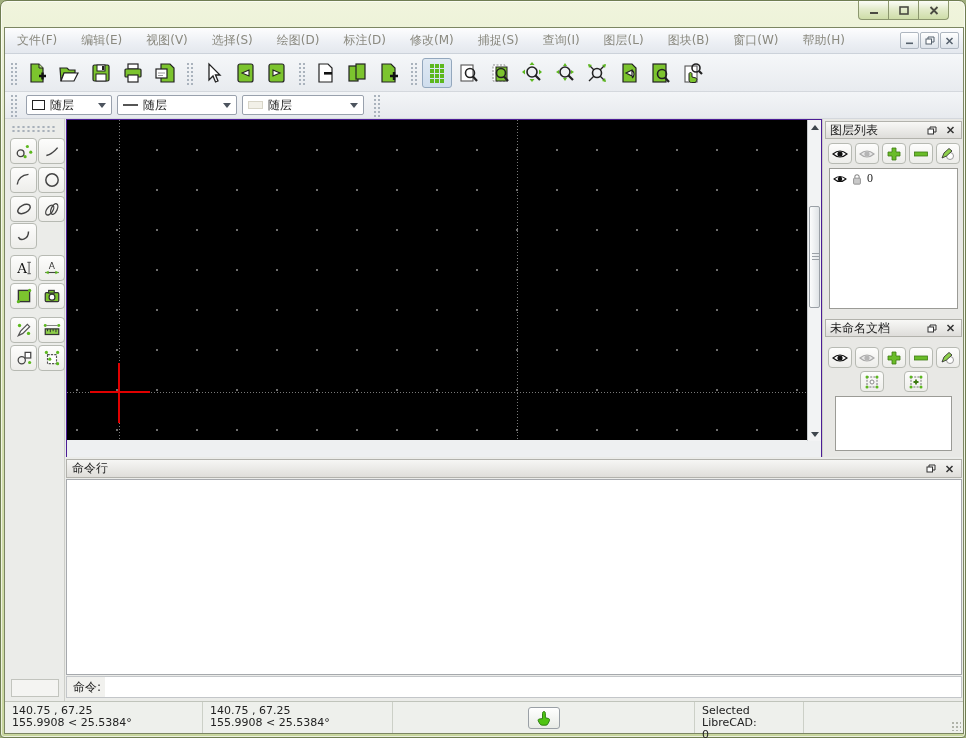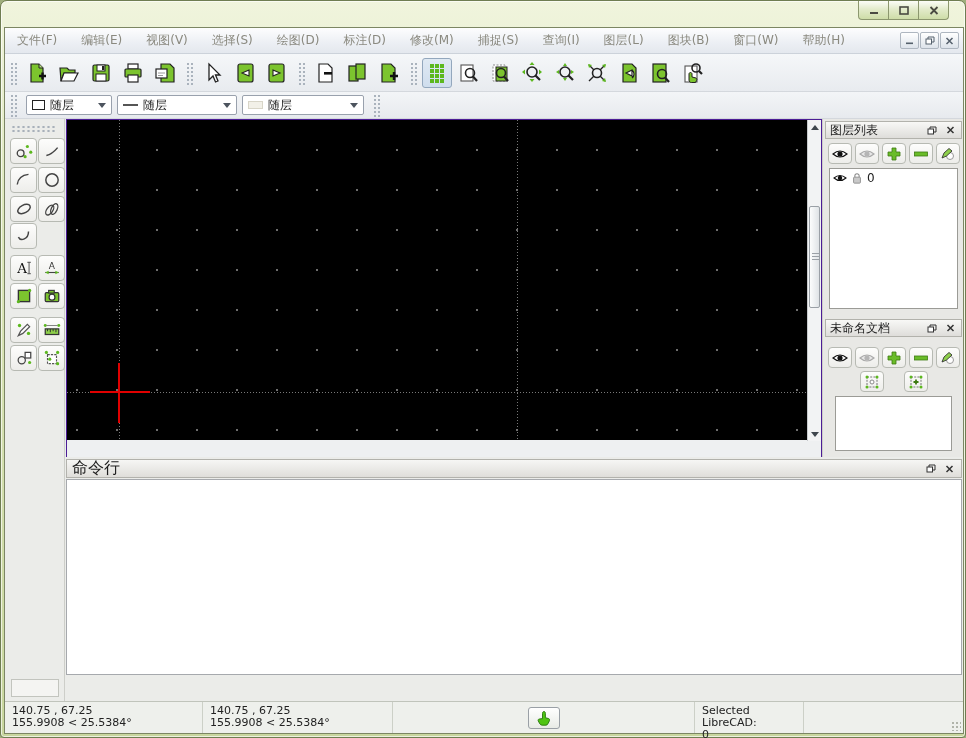--- a/index.html
+++ b/index.html
@@ -92,39 +92,39 @@
   .h-grip { position:absolute; left:50%; top:3px; width:8px; height:7px; transform:translateX(-50%);
             background:repeating-linear-gradient(90deg,#9aa0a6 0 1px,transparent 1px 3px); }
   .v-thumb { position:absolute; left:1px; top:86px; width:11px; height:102px; border:1px solid #9aa0a6;
              border-radius:2px; background:linear-gradient(90deg,#fcfdfd,#dfe3e6); }
   .v-grip { position:absolute; top:50%; left:2px; height:8px; width:7px; transform:translateY(-50%);
             background:repeating-linear-gradient(180deg,#9aa0a6 0 1px,transparent 1px 3px); }
   .corner-label { position:absolute; right:2px; bottom:0; width:60px; height:16px; font-size:11px; color:#222;
                   display:flex; align-items:center; justify-content:center; }
 
   
-  .dock { position:absolute; left:817px; top:91px; width:141px; height:338px; background:#e8e8e5; border-left:1px solid #cdcec9; }
+  .dock { position:absolute; left:817px; top:91px; width:141px; height:338px; background:#e8e8e5; border-left:1px solid #cdcec9;font-family:Liberation Serif, serif; }
   .panel { position:absolute; left:2px; width:137px; }
   .panel-title { height:18px; background:linear-gradient(#f8f8f6,#dedddA); border:1px solid #b2b2ac;
                  font-size:12px; color:#1c1c1c; display:flex; align-items:center; padding:0 4px; gap:4px; }
   .pt-spacer { flex:1; }
   .pt-btn { width:14px; height:13px; display:flex; align-items:center; justify-content:center; }
   .panel-tools { display:flex; gap:3px; justify-content:center; margin-top:4px; }
   .panel-btn { width:24px; height:21px; border:1px solid #b7bab3; border-radius:4px;
                background:linear-gradient(#fdfdfc,#ededea); display:flex; align-items:center; justify-content:center; }
   .panel-btn svg { width:16px; height:14px; }
   .listbox { background:#fff; border:1px solid #9b9b96; margin:4px; }
   .layer-row { display:flex; align-items:center; gap:3px; padding:2px 3px; font-size:12px; color:#222; }
   .layer-row svg { width:14px; height:12px; }
 
   
   .command { position:absolute; left:59px; top:429px; width:899px; height:244px; background:#ebece9; border-left:1px solid #cdcec9; }
   .cmd-title { position:absolute; left:1px; top:2px; right:1px; height:19px;
                background:linear-gradient(#f6f6f4,#dfdeda); border:1px solid #b2b2ac;
-               font-size:16px; color:#1c1c1c; display:flex; align-items:center; padding:0 5px; gap:4px; }
+               font-size:12px; color:#1c1c1c; display:flex; align-items:center; padding:0 5px; gap:4px; }
   .cmd-text { position:absolute; left:1px; top:22px; right:1px; height:196px; background:#fff; border:1px solid #a6a9ad; }
   .cmd-prompt { position:absolute; left:1px; bottom:3px; right:1px; height:22px; display:flex; align-items:center;
                 background:#fff; border:1px solid #c3c6c9; font-size:12px; color:#222; }
   .cmd-label { padding:0 4px 0 6px; background:#f1f1ee; height:100%; display:flex; align-items:center; }
   .cmd-input { flex:1; border:none; outline:none; height:100%; font:12px "DejaVu Sans",sans-serif; }
 
   
   .statusbar { position:absolute; left:0; top:673px; width:958px; height:32px; background:#eef0ec;
                border-top:1px solid #c0c4bb; display:flex; font-size:11px; color:#222; }
   .scell { border-right:1px solid #ccd0c7; padding:3px 7px; line-height:12px; position:relative; }
@@ -662,20 +662,24 @@
               <path d="M3 3 V1 h6 v5 h-2.5" fill="none" stroke="#333"></path>
             </svg>
           </span>
         <span class="pt-btn">
             <svg width="9" height="8" viewBox="0 0 9 8">
               <path d="M1.5 1 L7.5 7 M7.5 1 L1.5 7" stroke="#333" stroke-width="1.5"></path>
             </svg>
           </span>
       </div>
       <div class="cmd-text"></div>
+      <div class="cmd-prompt">
+        <span class="cmd-label">命令:</span>
+        <input class="cmd-input" value="" style="">
+      </div>
     </div>
 
     <div class="statusbar">
       <div class="scell c1">
         <div>140.75 , 67.25</div>
         <div>155.9908 &lt; 25.5384°</div>
       </div>
       <div class="scell c2">
         <div>140.75 , 67.25</div>
         <div>155.9908 &lt; 25.5384°</div>

